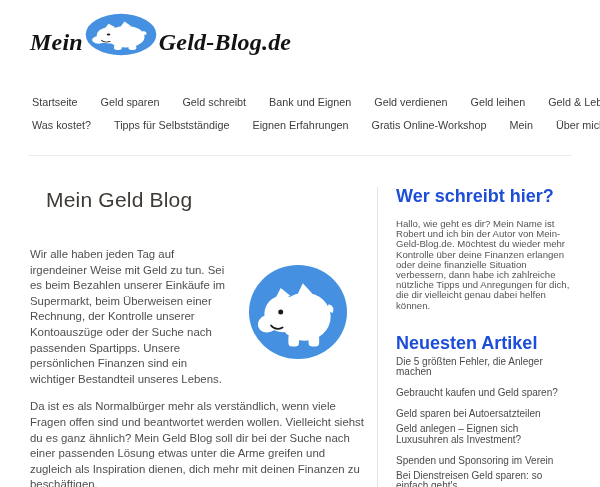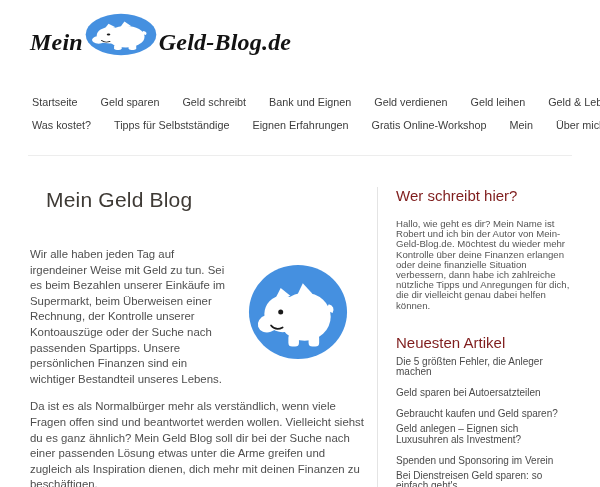--- a/index.html
+++ b/index.html
@@ -23,21 +23,21 @@
   
   .content{display:flex;padding:31px 28px 0 30px;align-items:stretch;}
   .main-col{width:347px;box-sizing:border-box;padding-right:5px;}
   .page-title{font-size:21px;font-weight:400;color:#3e3a35;margin:0 0 35px 16px;line-height:25px;letter-spacing:.2px;}
   .prose{font-size:11.4px;line-height:15.6px;color:#4e4e4e;}
   .prose p{margin:0 4px 12px 0;}
   .pig-figure{float:right;width:100px;height:100px;margin:15px 24px 10px 14px;}
 
   
   .sidebar{width:195px;box-sizing:border-box;border-left:1px solid #e4e4e4;padding-left:18px;}
-  .sidebar h3{font-size:15px;font-weight:400;color:#7f1d1d;margin:1px 0 15px 0;line-height:16px;}
+  .sidebar h3{font-size:18px;font-weight:700;color:#1d4ed8;margin:1px 0 15px 0;line-height:16px;}
   .about-text{font-size:9.6px;line-height:10.2px;color:#555;margin:0 0 24px 0;}
   .articles-title{margin-bottom:6px !important;}
   .articles{list-style:none;margin:0;padding:0;}
   .articles li{margin:0 0 3px 0;}
   .articles a{font-size:10px;line-height:10.5px;color:#4a4a4a;display:inline-block;}
 </style>
 </head>
 <body>
 
 <header class="header">
@@ -112,21 +112,21 @@
       <p>Da ist es als Normalbürger mehr als verständlich, wenn viele Fragen offen sind und beantwortet werden wollen. Vielleicht siehst du es ganz ähnlich? Mein Geld Blog soll dir bei der Suche nach einer passenden Lösung etwas unter die Arme greifen und zugleich als Inspiration dienen, dich mehr mit deinen Finanzen zu beschäftigen.</p>
     </div>
   </main>
 
   <aside class="sidebar">
     <h3>Wer schreibt hier?</h3>
     <p class="about-text">Hallo, wie geht es dir? Mein Name ist Robert und ich bin der Autor von Mein-Geld-Blog.de. Möchtest du wieder mehr Kontrolle über deine Finanzen erlangen oder deine finanzielle Situation verbessern, dann habe ich zahlreiche nützliche Tipps und Anregungen für dich, die dir vielleicht genau dabei helfen können.</p>
     <h3 class="articles-title">Neuesten Artikel</h3>
     <ul class="articles">
       <li><a>Die 5 größten Fehler, die Anleger machen</a></li>
+      <li><a>Gebraucht kaufen und Geld sparen?</a></li>
       <li><a>Geld sparen bei Autoersatzteilen</a></li>
-      <li><a>Gebraucht kaufen und Geld sparen?</a></li>
       <li><a>Geld anlegen – Eignen sich Luxusuhren als Investment?</a></li>
       <li><a>Spenden und Sponsoring im Verein</a></li>
       <li><a>Bei Dienstreisen Geld sparen: so einfach geht's</a></li>
 
     </ul>
   </aside>
 </div>
 
 </body></html>

